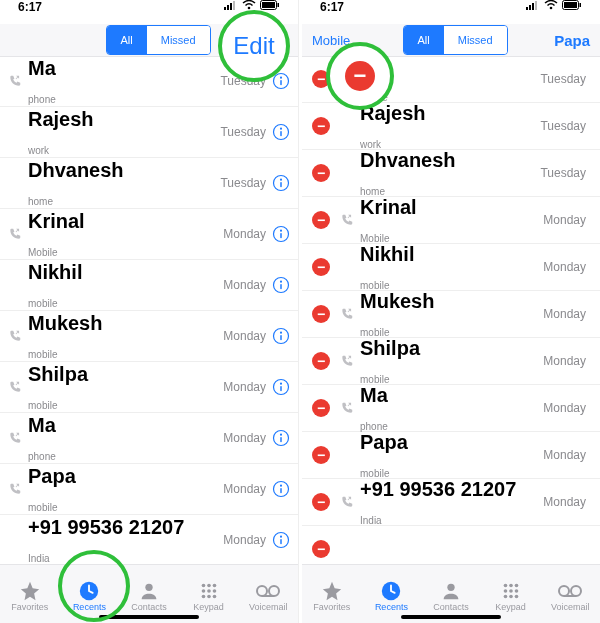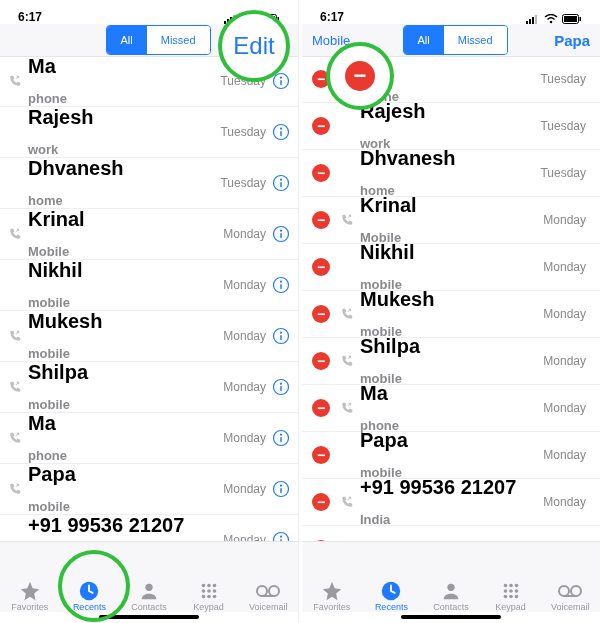--- a/index.html
+++ b/index.html
@@ -1,39 +1,39 @@
 <!DOCTYPE html>
 <html><head>
 <meta charset="utf-8">
 <style>
   html,body{margin:0;padding:0;font-family:-apple-system,Helvetica,Arial,sans-serif;background:#fff;}
   .canvas{width:600px;height:623px;position:relative;overflow:hidden;}
   .phone{position:absolute;top:0;width:298px;height:100%;background:#fff;}
   .phone.left{left:0;border-right:1px solid #eee;}
   .phone.right{left:302px;}
-  .statusbar{height:24px;display:flex;align-items:flex-end;justify-content:space-between;padding:0 18px;font-size:12px;font-weight:600;}
+  .statusbar{height:24px;display:flex;align-items:flex-start;justify-content:space-between;padding:0 18px;font-size:12px;font-weight:600;}
   .statusbar .sigs{display:flex;align-items:center;gap:4px;}
   .navbar{height:32px;background:#f7f7f9;border-bottom:1px solid #e5e5e8;display:flex;align-items:center;justify-content:space-between;padding:0 10px;position:relative;}
   .seg{display:inline-flex;border:1px solid #1e7aff;border-radius:4px;overflow:hidden;font-size:11px;}
   .seg span{padding:8px 14px;color:#1e7aff;background:#fff;}
   .seg span.active{background:#1e7aff;color:#fff;}
   .nav-btn{color:#1e7aff;font-size:15px;font-weight:400;}
   .nav-left{width:44px;color:#1e7aff;font-size:13px;}
   .list{position:absolute;top:56px;bottom:54px;left:0;right:0;overflow:hidden;}
   .row{display:flex;align-items:center;height:50px;border-bottom:1px solid #eee;padding:0 8px 0 4px;font-size:13px;}
   .row .glyph{width:22px;color:#c0c0c4;display:flex;justify-content:center;}
   .row .minus{width:30px;display:flex;justify-content:center;}
   .minus-circ{width:18px;height:18px;border-radius:50%;background:#ea3a30;color:#fff;display:flex;align-items:center;justify-content:center;font-weight:700;font-size:14px;}
   .row .txt{flex:1;line-height:1.15;padding-left:2px;}
   .row .txt .name{font-size:20px;font-weight:600;color:#000;}
   .row .txt .name.missed{color:#ea3a30;}
-  .row .txt .sub{font-size:13px;color:#8a8a8e;margin-top:14px;font-weight:bold;}
+  .row .txt .sub{font-size:10px;color:#8a8a8e;margin-top:14px;}
   .row .when{font-size:12px;color:#8a8a8e;margin-right:6px;}
   .row .info{color:#1e7aff;}
-  .tabbar{position:absolute;bottom:11px;left:0;right:0;height:54px;background:#f7f7f9;border-top:1px solid #e5e5e8;display:flex;justify-content:space-around;align-items:flex-end;padding-top:16px;}
+  .tabbar{position:absolute;bottom:0;left:0;right:0;height:54px;background:#f7f7f9;border-top:1px solid #e5e5e8;display:flex;justify-content:space-around;align-items:center;padding-top:4px;}
   .tab{display:flex;flex-direction:column;align-items:center;font-size:9px;color:#9a9aa0;width:56px;}
   .tab.active{color:#1e7aff;}
   .tab .ticon{height:22px;display:flex;align-items:center;justify-content:center;}
   .home-ind{position:absolute;bottom:4px;left:50%;transform:translateX(-50%);width:100px;height:4px;border-radius:3px;background:#000;}
   .hl{position:absolute;border:4px solid #2fbf3a;border-radius:50%;background:rgba(255,255,255,0);pointer-events:none;}
   svg{display:block;}
 </style>
 </head>
 <body>
 

